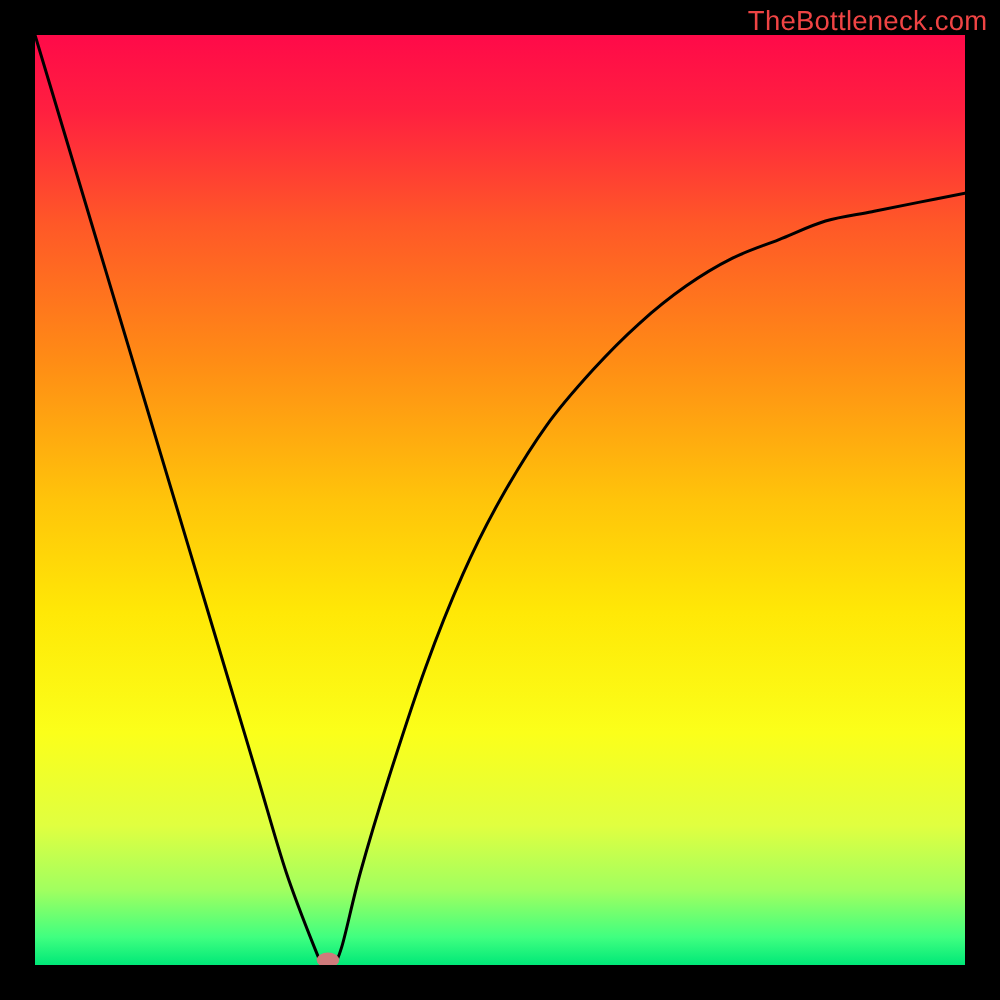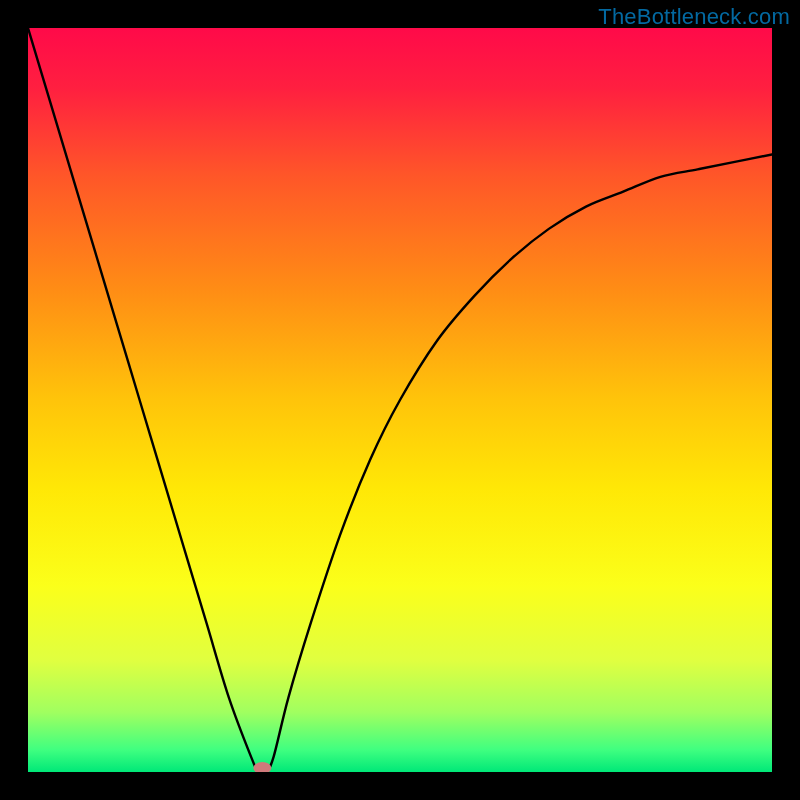--- a/index.html
+++ b/index.html
@@ -16,21 +16,21 @@
     top: 28px;
     width: 744px;
     height: 744px;
   }
   .watermark {
     position: absolute;
     top: 4px;
     right: 10px;
     font-family: Arial, Helvetica, sans-serif;
     font-size: 22px;
-    color: #0369a1;
+    color: #ef4444;
     font-weight: 500;
     letter-spacing: 0.2px;
   }
 </style>
 </head>
 <body>
 
 <div class="outer">
   <div class="watermark">TheBottleneck.com</div>
   <svg class="plot-area" viewBox="0 0 744 744" preserveAspectRatio="none">

